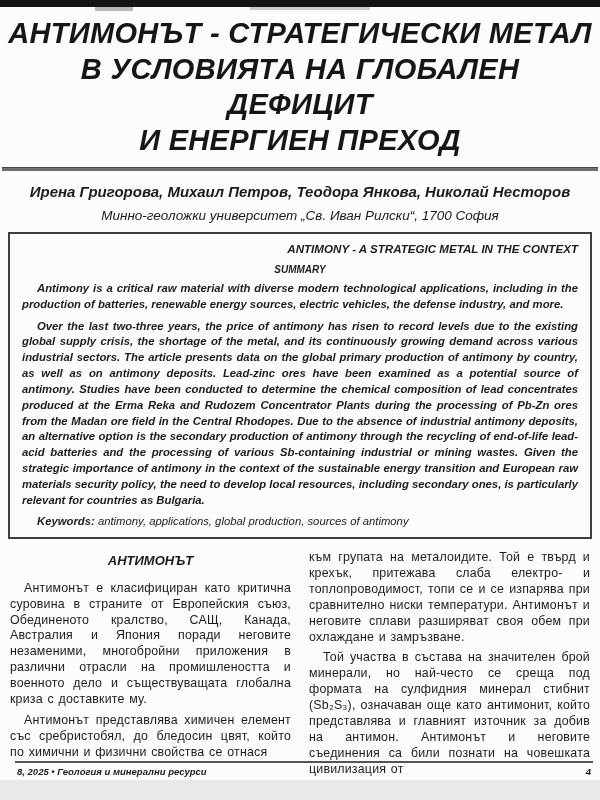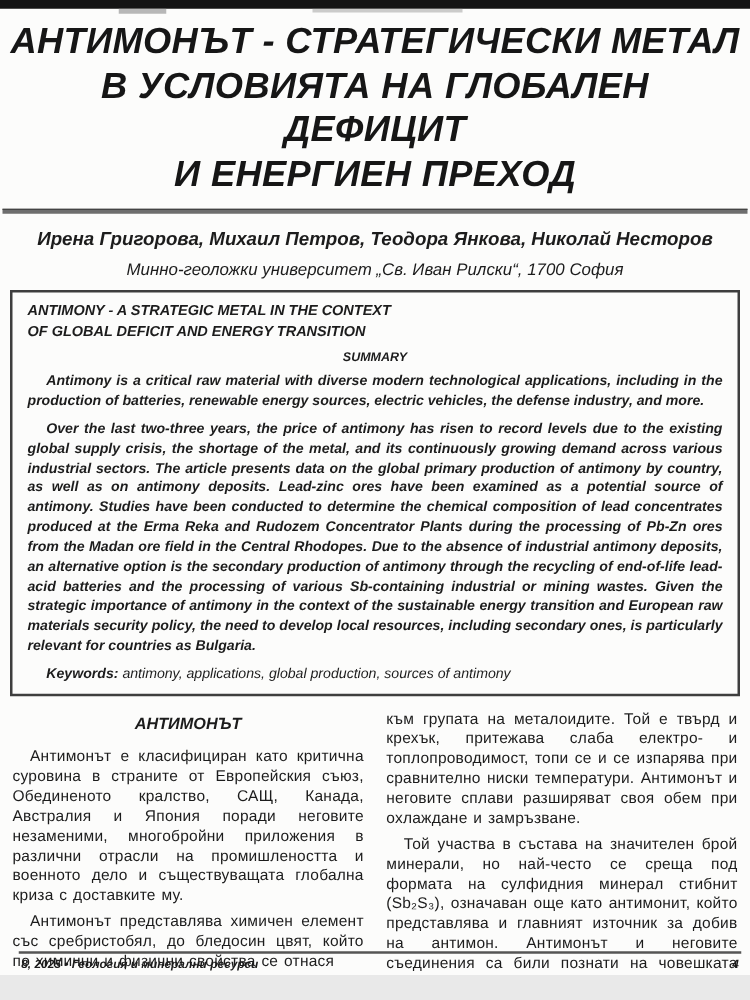--- a/index.html
+++ b/index.html
@@ -13,21 +13,21 @@
 
   .title{font-style:italic;font-weight:bold;font-size:29px;line-height:1.23;text-align:center;
          margin:9px 4px 0;letter-spacing:.3px;color:#161616;}
 
   .rule{height:3px;background:#6e6e6e;margin:8px 2px 0;border-top:1px solid #444;}
 
   .authors-bg{font-weight:bold;font-style:italic;font-size:15px;text-align:center;margin-top:12px;}
   .affiliation{font-style:italic;font-size:13.5px;text-align:center;margin-top:8px;}
 
   .abstract-box{border:2px solid #3e3e3e;margin:9px 8px 0;padding:6px 12px 7px;}
-  .en-title{font-weight:bold;font-style:italic;font-size:11.6px;text-align:left;line-height:1.5;}
+  .en-title{font-weight:bold;font-style:italic;font-size:11.6px;text-align:right;line-height:1.5;}
   .summary-head{font-weight:bold;font-style:italic;font-size:10px;text-align:center;margin-top:7px;}
   .abs{font-weight:bold;font-style:italic;font-size:11.3px;line-height:1.4;text-align:justify;
        text-indent:15px;margin:6px 0 0;}
   .abs .val{font-weight:normal;font-style:italic;}
 
   .columns{display:flex;gap:18px;margin:11px 10px 0;}
   .col{flex:1;font-size:12.4px;line-height:1.28;text-align:justify;}
   .col p{margin:0 0 5px;text-indent:14px;word-spacing:1px;letter-spacing:.2px;}
   .col p.noindent{text-indent:0;}
   .sec-head{font-weight:bold;font-style:italic;font-size:13px;text-align:center;margin:3px 0 11px;}
@@ -53,21 +53,20 @@
   </h1>
 
   <div class="rule"></div>
 
   <div class="authors-bg">Ирена Григорова, Михаил Петров, Теодора Янкова, Николай Несторов</div>
   <div class="affiliation">Минно-геоложки университет „Св. Иван Рилски“, 1700 София</div>
 
   <div class="abstract-box">
     <div class="en-title">
       <div>ANTIMONY - A STRATEGIC METAL IN THE CONTEXT</div>
-      <div>OF GLOBAL DEFICIT AND ENERGY TRANSITION</div>
     </div>
     <div class="summary-head">SUMMARY</div>
     <p class="abs">Antimony is a critical raw material with diverse modern technological applications, including in the production of batteries, renewable energy sources, electric vehicles, the defense industry, and more.</p>
     <p class="abs">Over the last two-three years, the price of antimony has risen to record levels due to the existing global supply crisis, the shortage of the metal, and its continuously growing demand across various industrial sectors. The article presents data on the global primary production of antimony by country, as well as on antimony deposits. Lead-zinc ores have been examined as a potential source of antimony. Studies have been conducted to determine the chemical composition of lead concentrates produced at the Erma Reka and Rudozem Concentrator Plants during the processing of Pb-Zn ores from the Madan ore field in the Central Rhodopes. Due to the absence of industrial antimony deposits, an alternative option is the secondary production of antimony through the recycling of end-of-life lead-acid batteries and the processing of various Sb-containing industrial or mining wastes. Given the strategic importance of antimony in the context of the sustainable energy transition and European raw materials security policy, the need to develop local resources, including secondary ones, is particularly relevant for countries as Bulgaria.</p>
     <p class="abs"><span>Keywords:</span> <span class="val">antimony, applications, global production, sources of antimony</span></p>
   </div>
 
   <div class="columns">
     <div class="col">
       <div class="sec-head">АНТИМОНЪТ</div>

